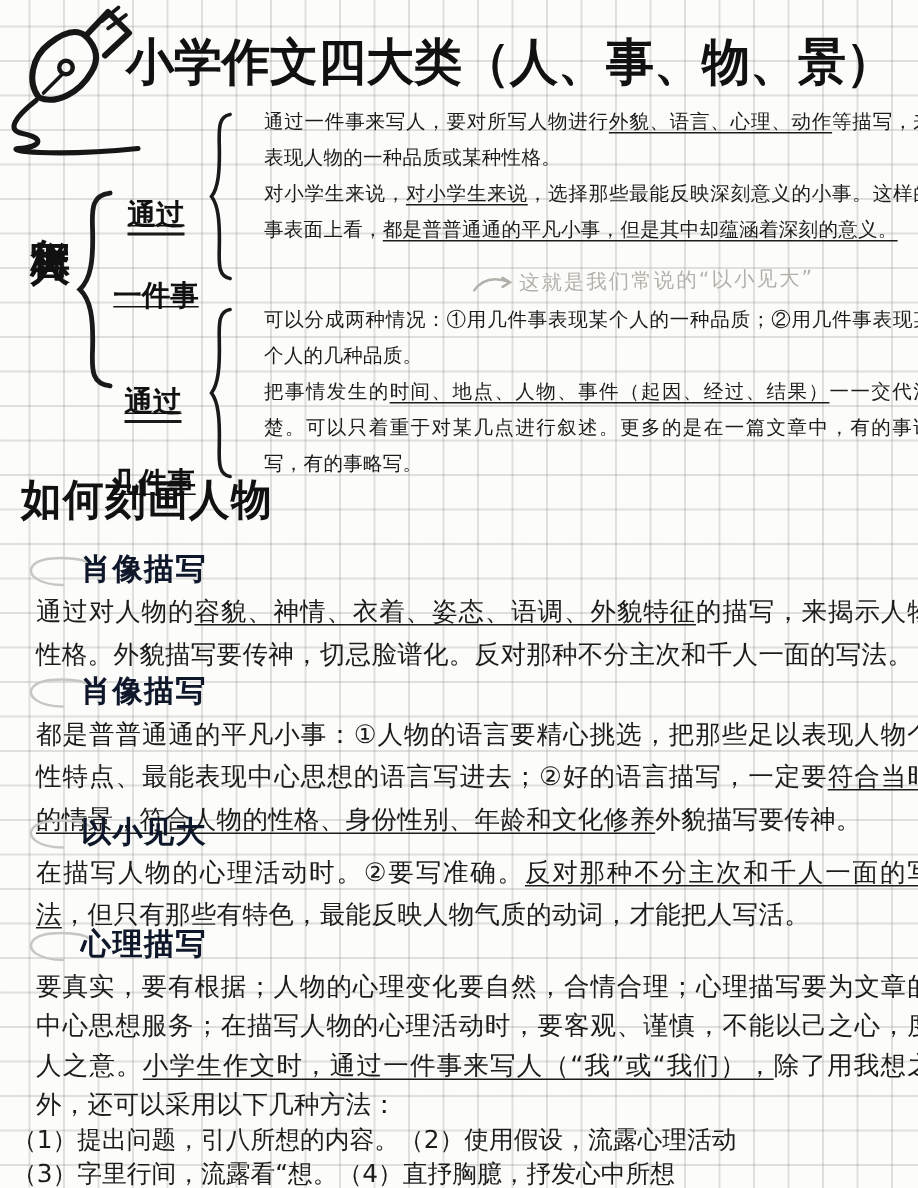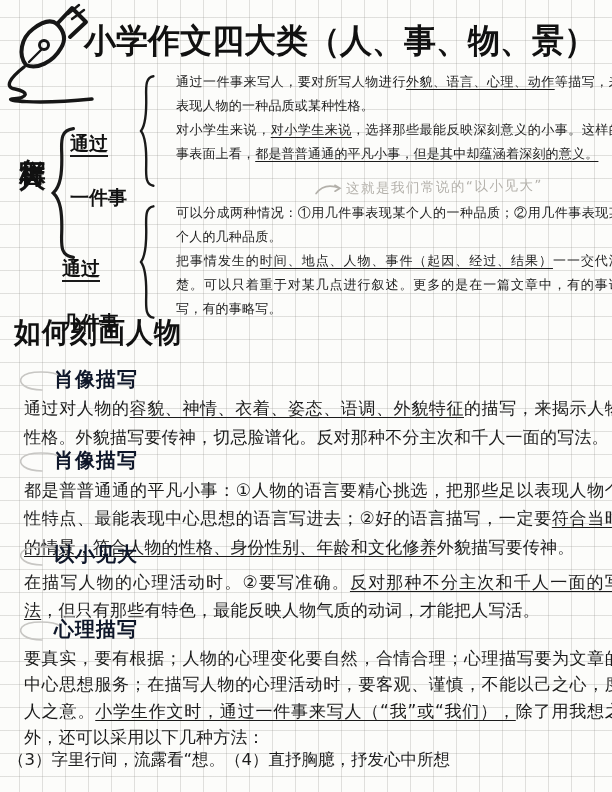--- a/index.html
+++ b/index.html
@@ -29,22 +29,22 @@
   #root-label{
     left:16px; top:138px; height:130px;
     writing-mode:vertical-rl; text-orientation:upright;
     font-size:26px; font-weight:900; letter-spacing:2px; color:#111;
   }
   .brace-svg path{ stroke:#1a1a1a; fill:none; stroke-linecap:round; }
   #root-brace{ left:50px; top:126px; }
   #b1-brace{ left:139px; top:74px; }
   #b2-brace{ left:139px; top:204px; }
   .branch-label{
-    text-align:left; font-weight:900; font-size:19px; line-height:27px;
-    color:#111; white-space:pre-line;
+    text-align:center; font-weight:900; font-size:19px; line-height:27px;
+    color:#111; white-space:pre-line;text-decoration:underline;
   }
   #b1-label{ left:70px; top:103px; width:68px; }
   #b2-label{ left:62px; top:228px; width:80px; }
   .branch-label .l1{ border-bottom:2px solid #1a1a1a; padding-bottom:1px; }
   .map-text{
     left:176px; width:446px;
     font-size:13px; line-height:24px; text-align:justify;
     white-space:pre-line; letter-spacing:0.2px;
   }
   #b1-text{ top:70px; }
@@ -156,14 +156,15 @@
 
 <div class="abs subhead" id="sub4-head">
   <svg class="oval" width="48" height="24" viewBox="0 0 48 24">
     <path d="M44 7 C38 2 12 1 6 8 C1 14 10 21 26 21" fill="none" stroke="#c7c6c3" stroke-width="1.6" stroke-linecap="round"></path>
   </svg>
   <h3>心理描写</h3>
 </div>
 <div class="abs para" id="sub4-para"><span>要真实，要有根据；人物的心理变化要自然，合情合理；心理描写要为文章的中心思想服务；在描写人物的心理活动时，要客观、谨慎，不能以己之心，度人之意。</span><span class="u">小学生作文时，通过一件事来写人（“我”或“我们），</span><span>除了用我想之外，还可以采用以下几种方法：</span></div>
 
 <div class="abs" id="method-list">
+  <div>（1）提出问题，引八所想的内容。（2）使用假设，流露心理活动</div>
   <div>（3）字里行间，流露看“想。（4）直抒胸臆，抒发心中所想</div>
 </div>
 
 </body></html>

